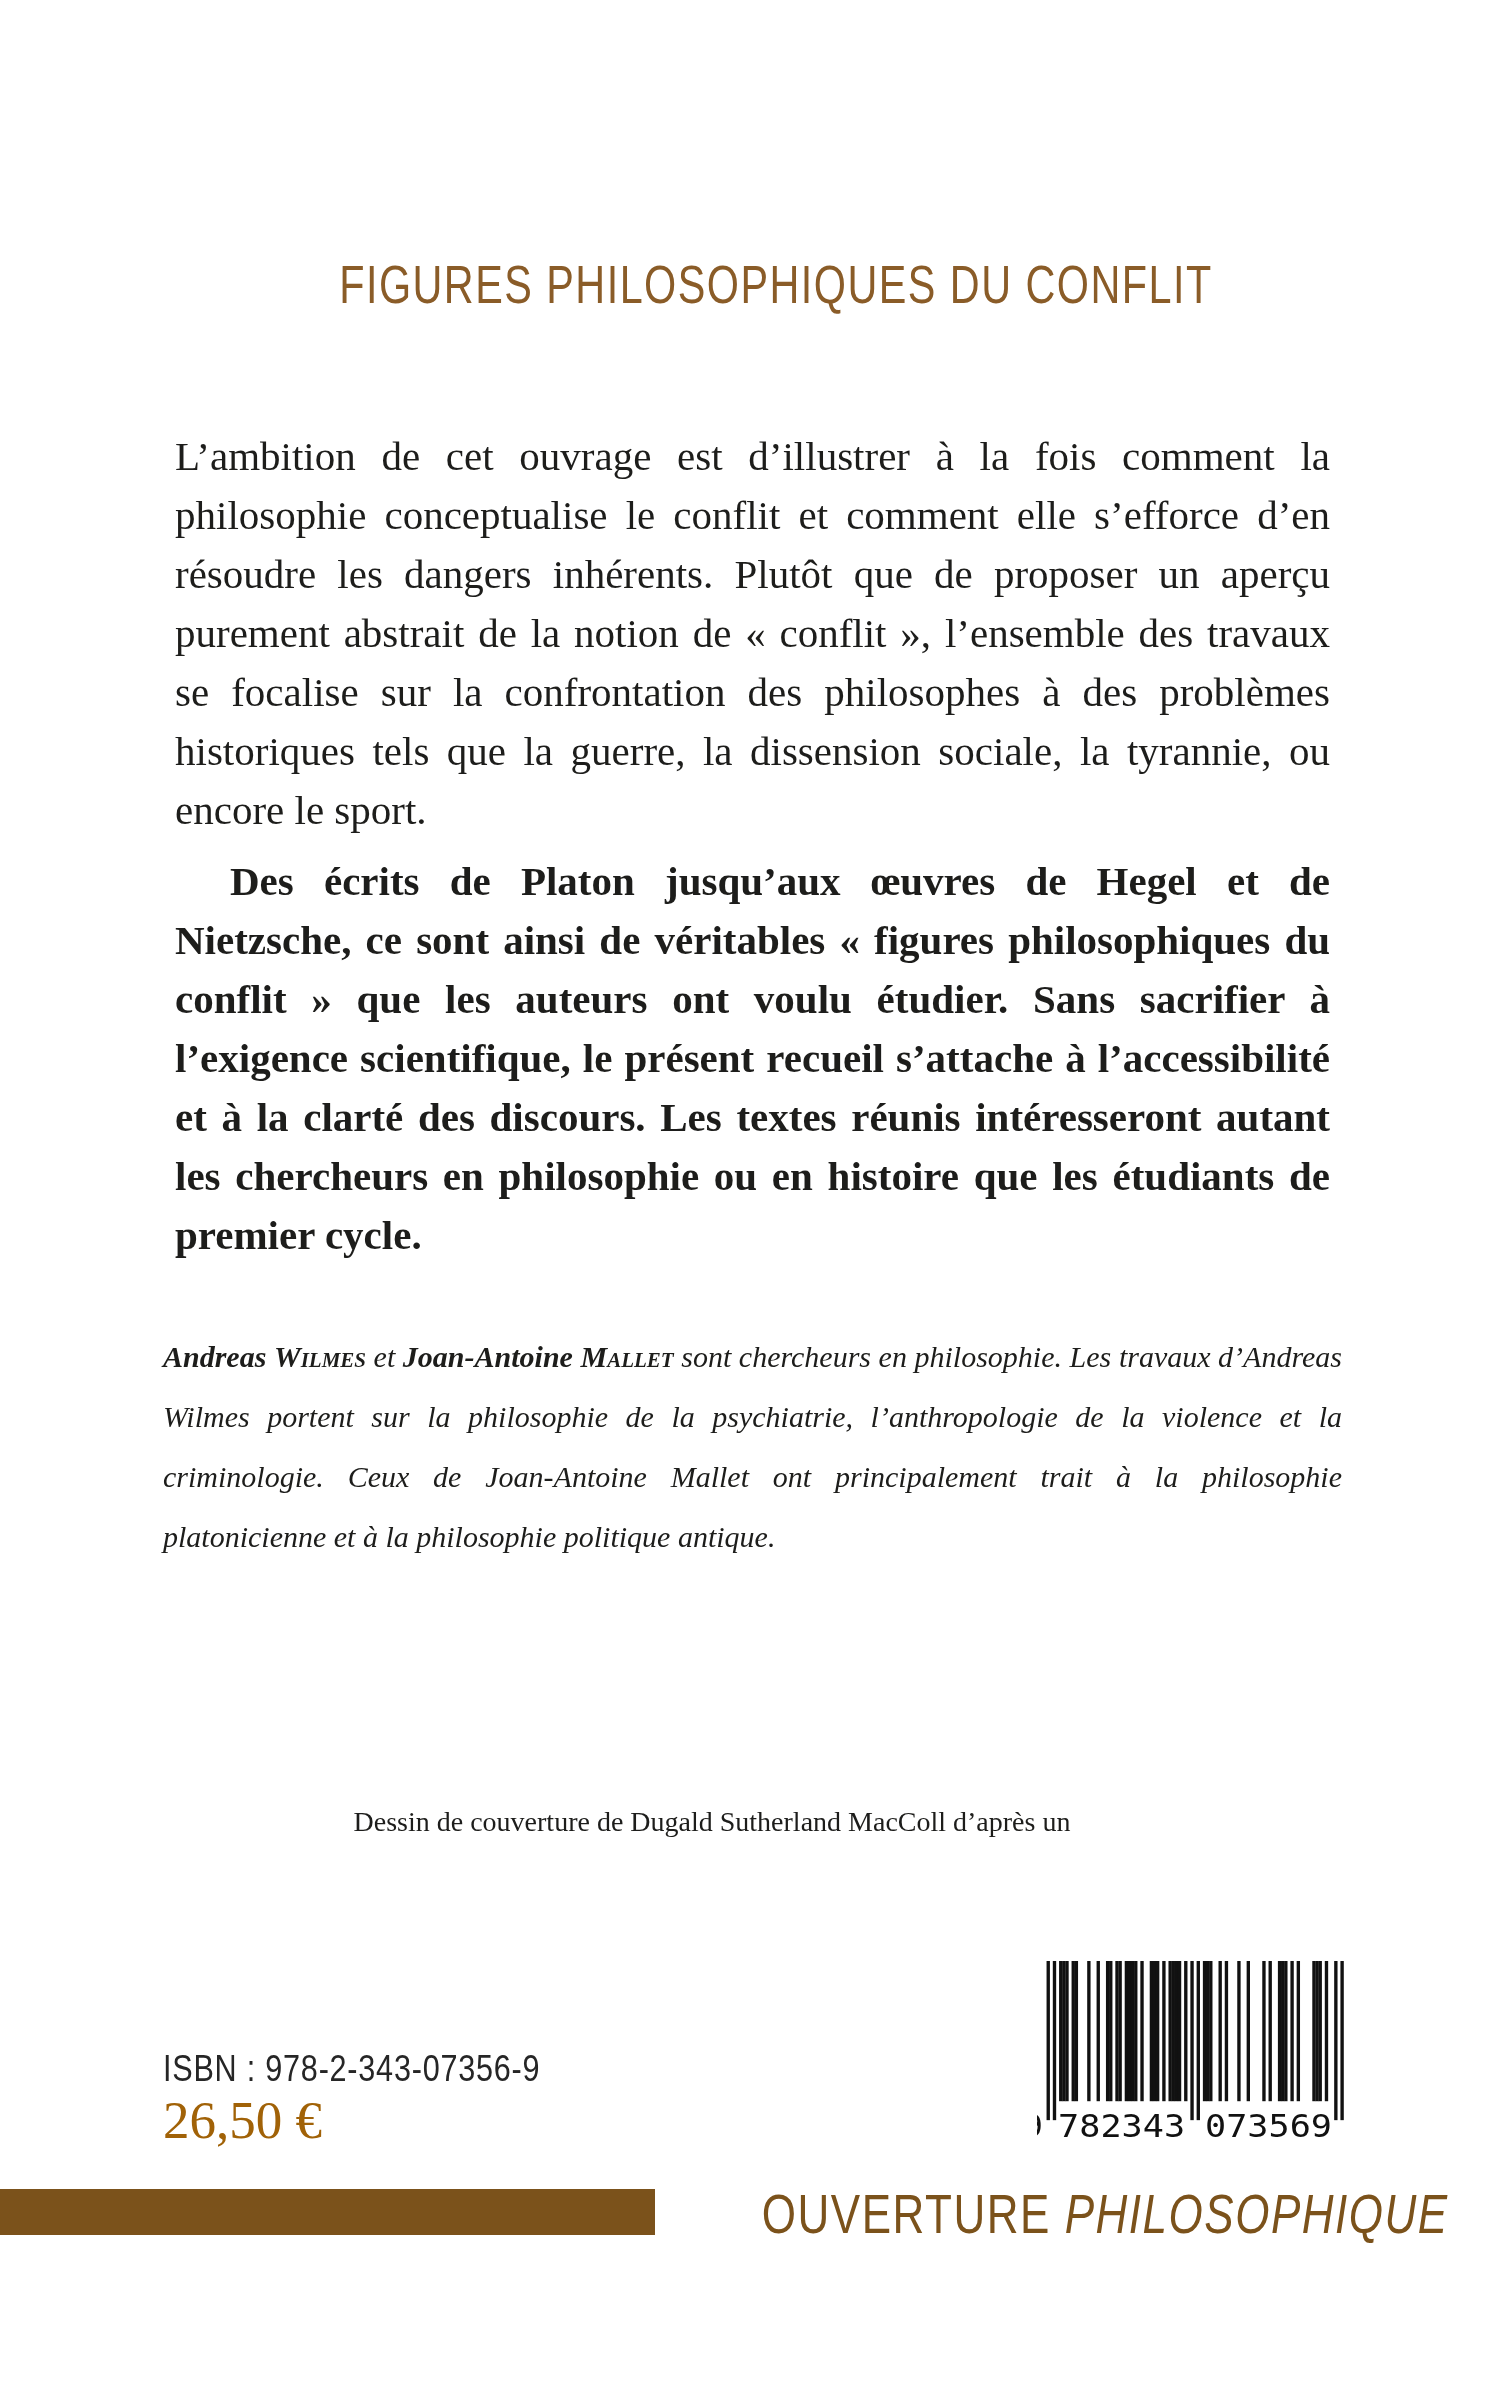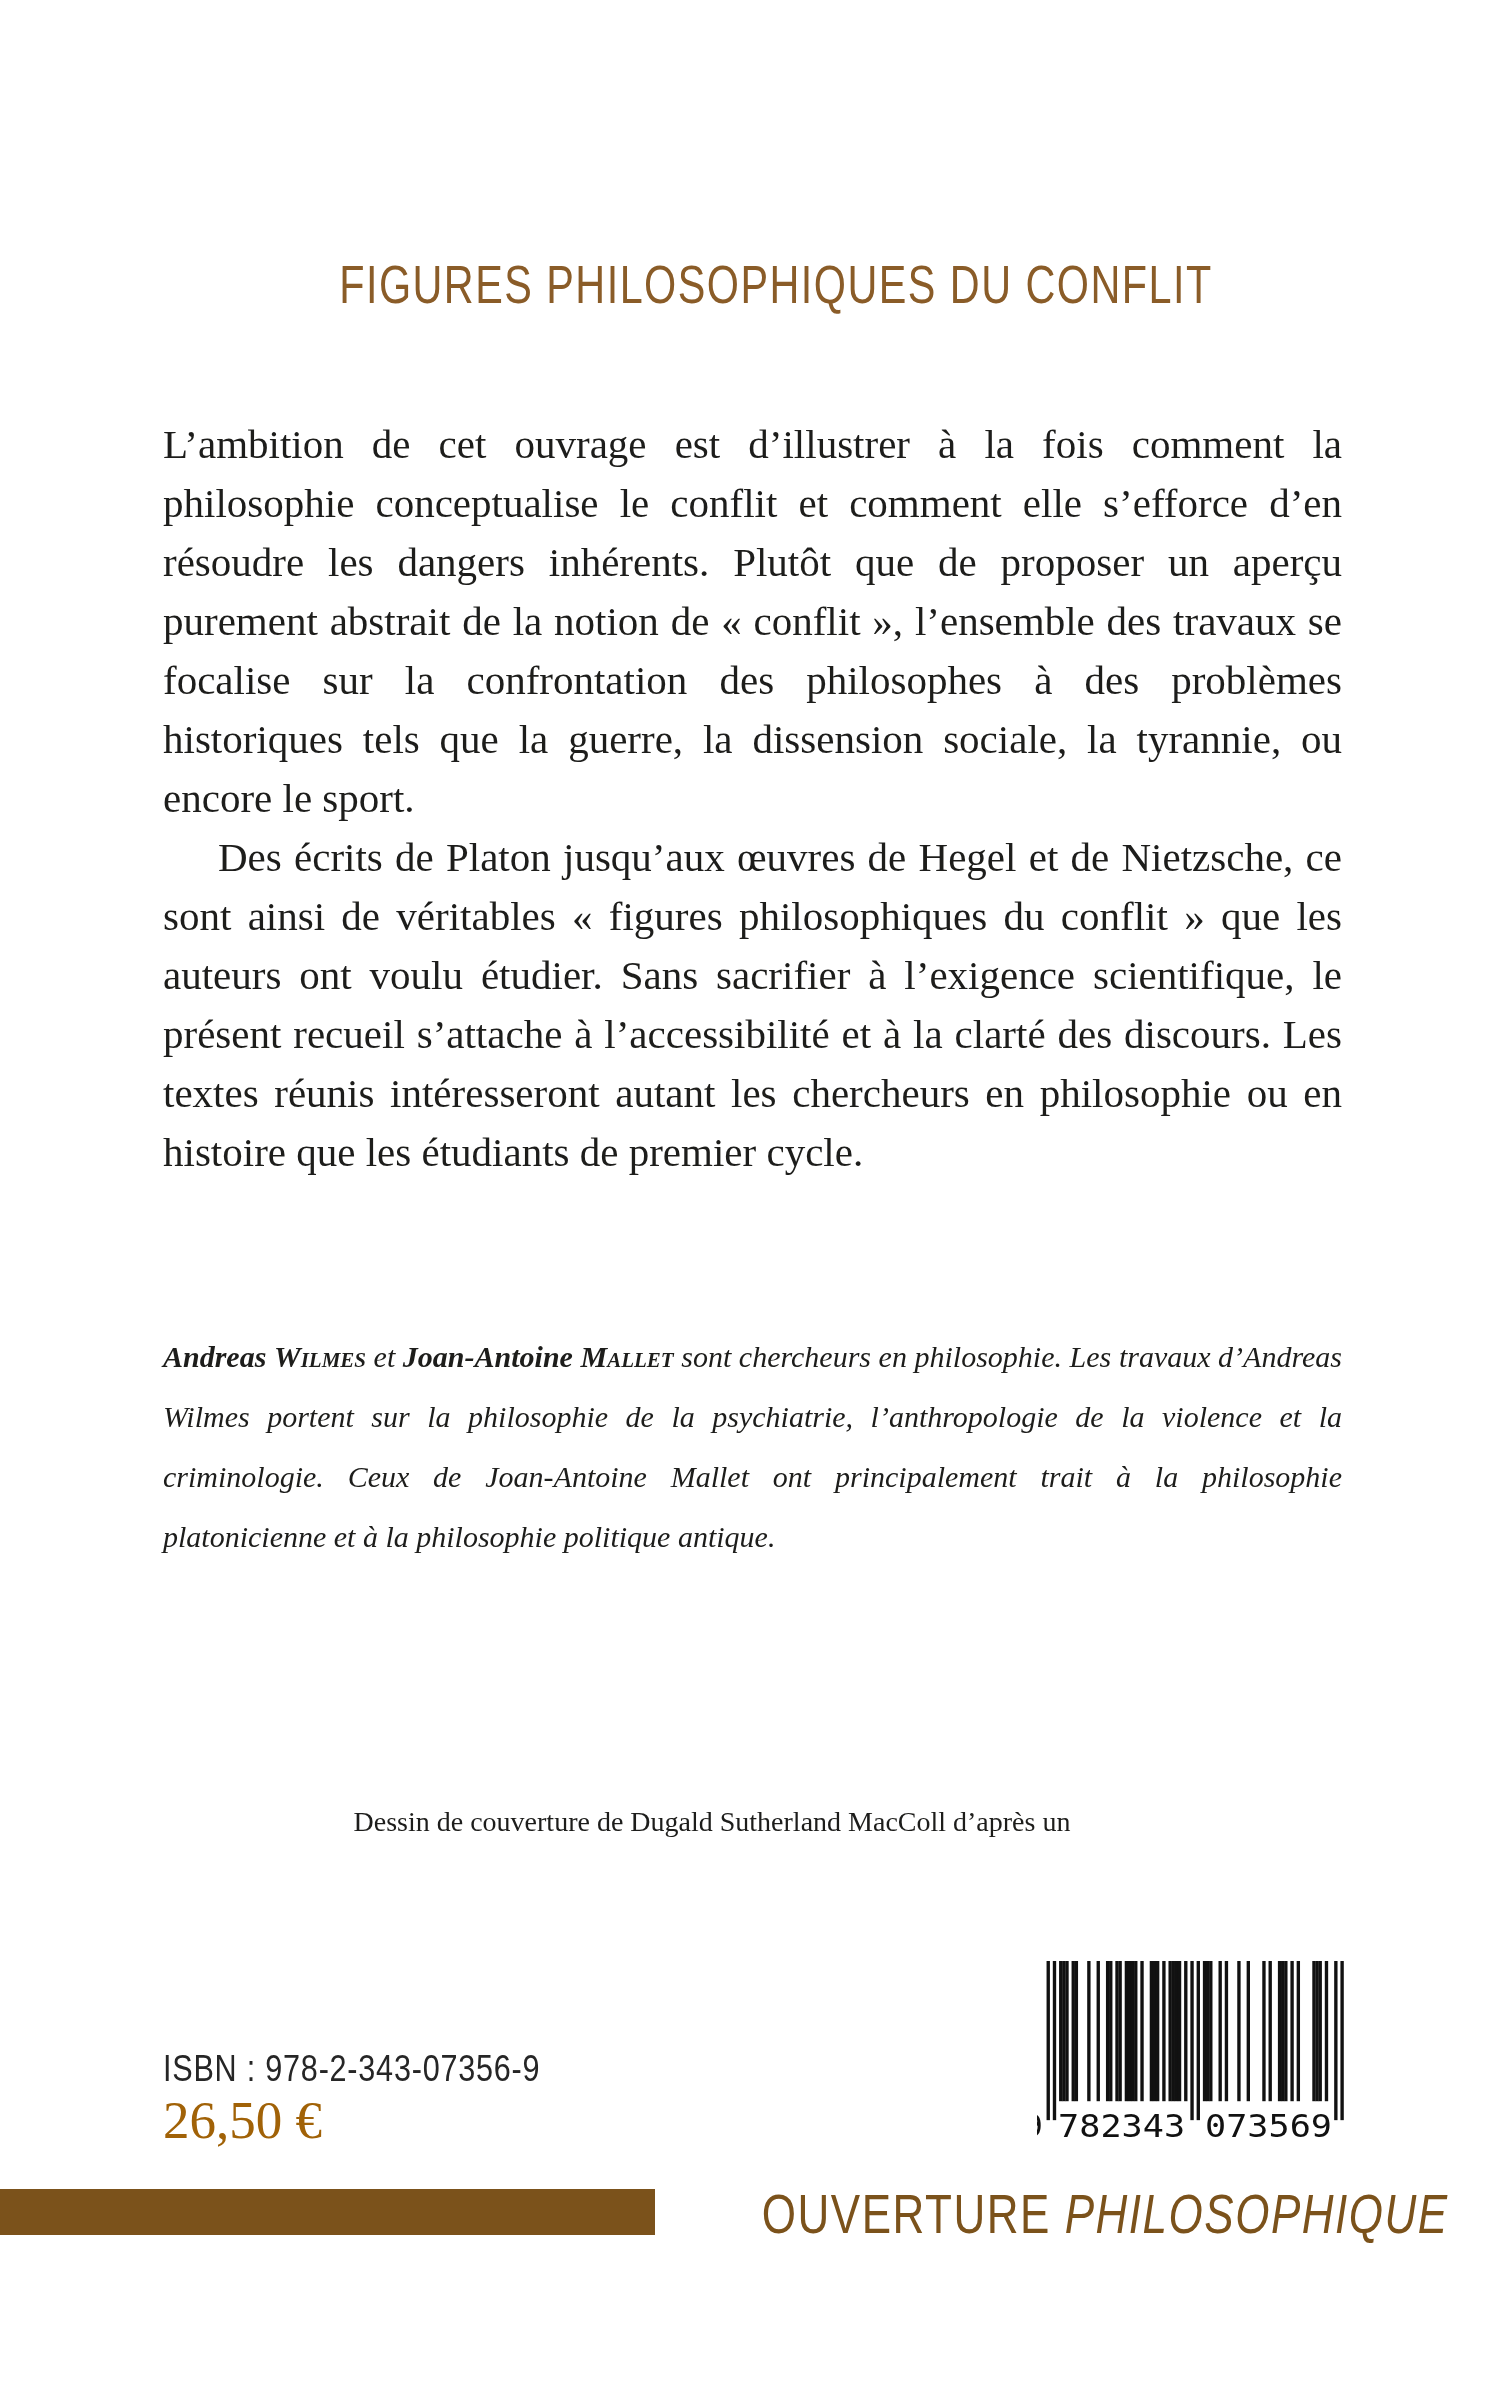--- a/index.html
+++ b/index.html
@@ -37,22 +37,22 @@
   
   .synopsis {
     position: absolute;
     top: 415px;
     left: 163px;
     width: 1179px;
     font-size: 41px;
     line-height: 59px;
     text-align: justify;
   }
-  .synopsis p { margin: 0; }
-  .synopsis p + p { text-indent: 55px; }
+  .synopsis p { margin: 12px; }
+  .synopsis p + p { text-indent: 55px; font-weight: bold; }
 
   
   .bio {
     position: absolute;
     top: 1327px;
     left: 163px;
     width: 1179px;
     font-size: 30px;
     line-height: 60px;
     text-align: justify;

